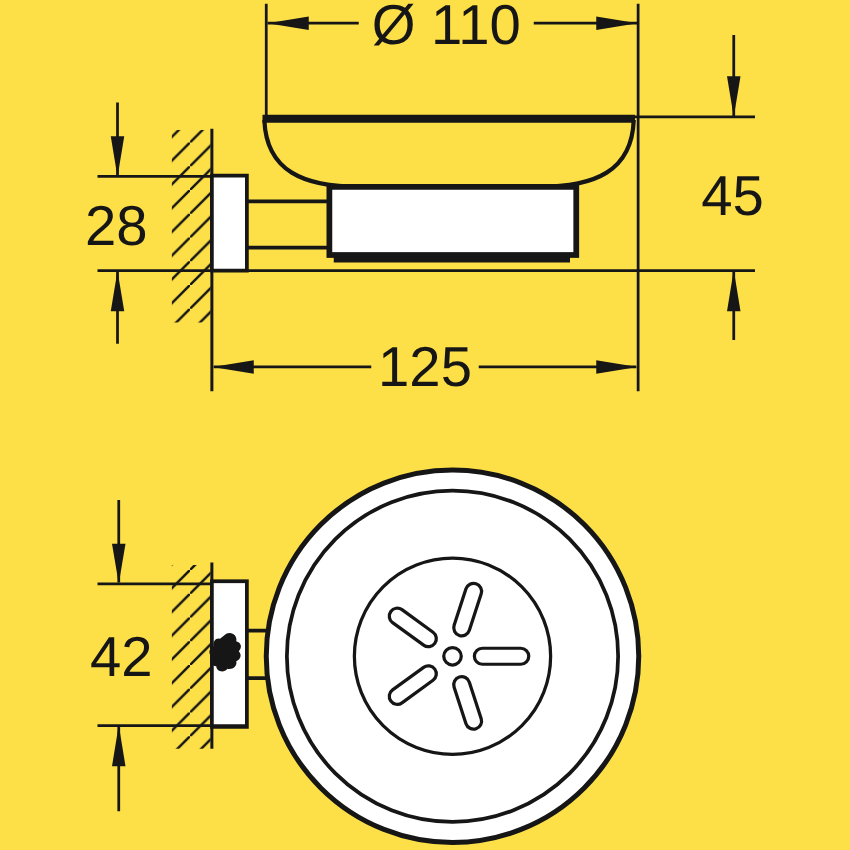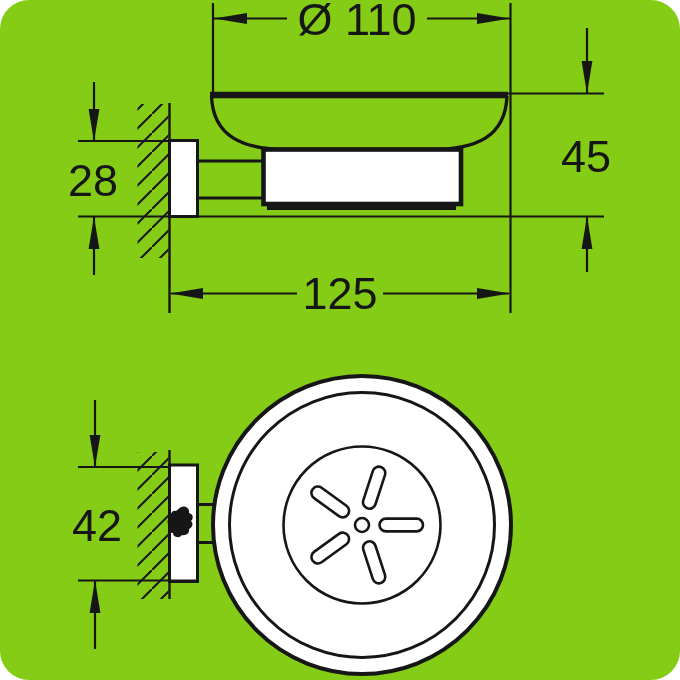--- a/index.html
+++ b/index.html
@@ -1,16 +1,16 @@
 <!DOCTYPE html>
 <html><head>
 <meta charset="utf-8">
 <style>
   html,body{margin:0;padding:0;background:#ffffff;width:680px;height:680px;overflow:hidden;}
-  .stage{position:relative;width:680px;height:680px;background:#84cc16;border-radius:29px;}
+  .stage{position:relative;width:680px;height:680px;background:#fde047;}
   svg{display:block;}
   svg text{font-family:"Liberation Sans",sans-serif;font-size:45px;fill:#161616;}
 </style>
 </head>
 <body>
 
 <div class="stage">
 <svg width="680" height="680" viewBox="0 0 680 680">
   <defs>
     <pattern id="hatch" width="19" height="19" patternUnits="userSpaceOnUse">

